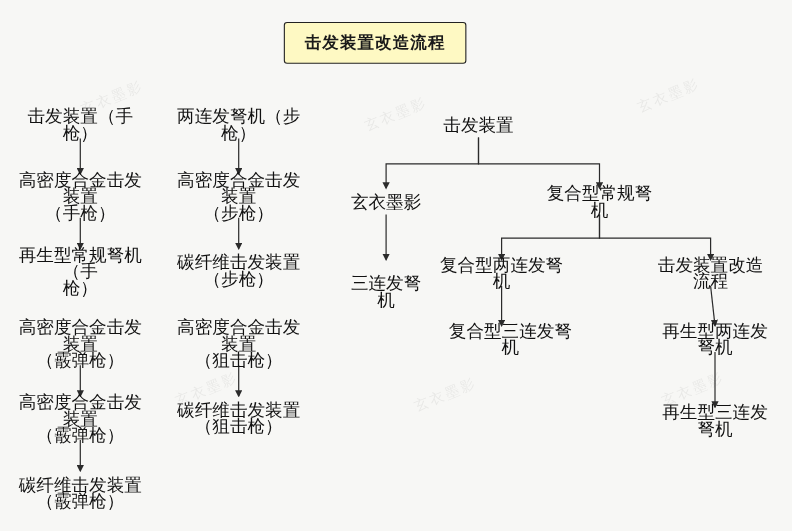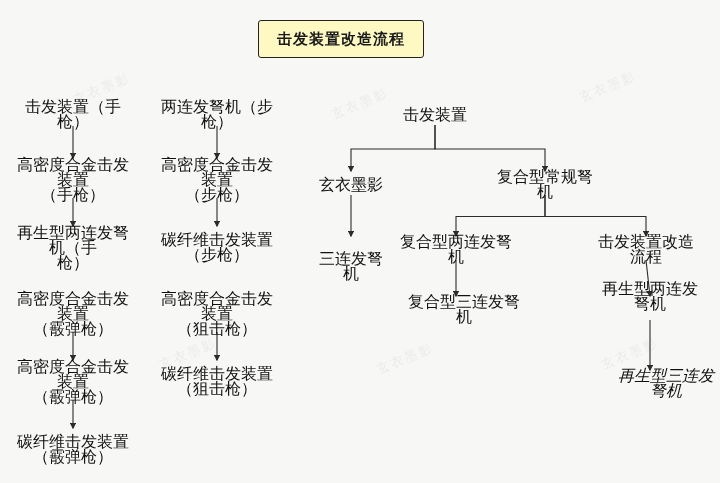--- a/index.html
+++ b/index.html
@@ -100,21 +100,21 @@
         <path d="M 456 260 L 456 296" marker-end="url(#arrow)"></path>
         <path d="M 646 260 L 650 296" marker-end="url(#arrow)"></path>
         <path d="M 650 320 L 650 370" marker-end="url(#arrow)"></path>
       </g>
   </svg>
 
   <div id="node-layer">
       <div class="node" style="left: 14px; top: 105px; width: 118px; height: 18px;">击发装置（手枪）</div>
       <div class="node" style="left: 12px; top: 163px; width: 122px; height: 32px;">高密度合金击发装置
 （手枪）</div>
-      <div class="node" style="left: 12px; top: 231px; width: 122px; height: 32px;">再生型两连发弩机（手
+      <div class="node" style="left: 12px; top: 231px; width: 122px; height: 32px;">再生型常规弩机（手
 枪）</div>
       <div class="node" style="left: 12px; top: 297px; width: 122px; height: 32px;">高密度合金击发装置
 （霰弹枪）</div>
       <div class="node" style="left: 12px; top: 365px; width: 122px; height: 32px;">高密度合金击发装置
 （霰弹枪）</div>
       <div class="node" style="left: 12px; top: 433px; width: 122px; height: 32px;">碳纤维击发装置
 （霰弹枪）</div>
       <div class="node" style="left: 158px; top: 105px; width: 118px; height: 18px;">两连发弩机（步枪）</div>
       <div class="node" style="left: 156px; top: 163px; width: 122px; height: 32px;">高密度合金击发装置
 （步枪）</div>
@@ -124,17 +124,17 @@
 （狙击枪）</div>
       <div class="node" style="left: 156px; top: 365px; width: 122px; height: 32px;">碳纤维击发装置
 （狙击枪）</div>
       <div class="node" style="left: 400px; top: 106px; width: 70px; height: 16px;">击发装置</div>
       <div class="node" style="left: 313px; top: 176px; width: 76px; height: 16px;">玄衣墨影</div>
       <div class="node" style="left: 495px; top: 176px; width: 100px; height: 16px;">复合型常规弩机</div>
       <div class="node" style="left: 313px; top: 258px; width: 76px; height: 16px;">三连发弩机</div>
       <div class="node" style="left: 400px; top: 241px; width: 112px; height: 16px;">复合型两连发弩机</div>
       <div class="node" style="left: 596px; top: 241px; width: 100px; height: 16px;">击发装置改造流程</div>
       <div class="node" style="left: 408px; top: 301px; width: 112px; height: 16px;">复合型三连发弩机</div>
-      <div class="node" style="left: 596px; top: 290px; width: 108px; height: 16px; font-family: Liberation Mono, monospace;">再生型两连发弩机</div>
-      <div class="node" style="left: 612px; top: 375px; width: 108px; height: 16px; font-style: italic;">再生型三连发弩机</div>
+      <div class="node" style="left: 596px; top: 301px; width: 108px; height: 16px;">再生型两连发弩机</div>
+      <div class="node" style="left: 596px; top: 375px; width: 108px; height: 16px;">再生型三连发弩机</div>
     </div>
 
 </div>
 
 </body></html>

